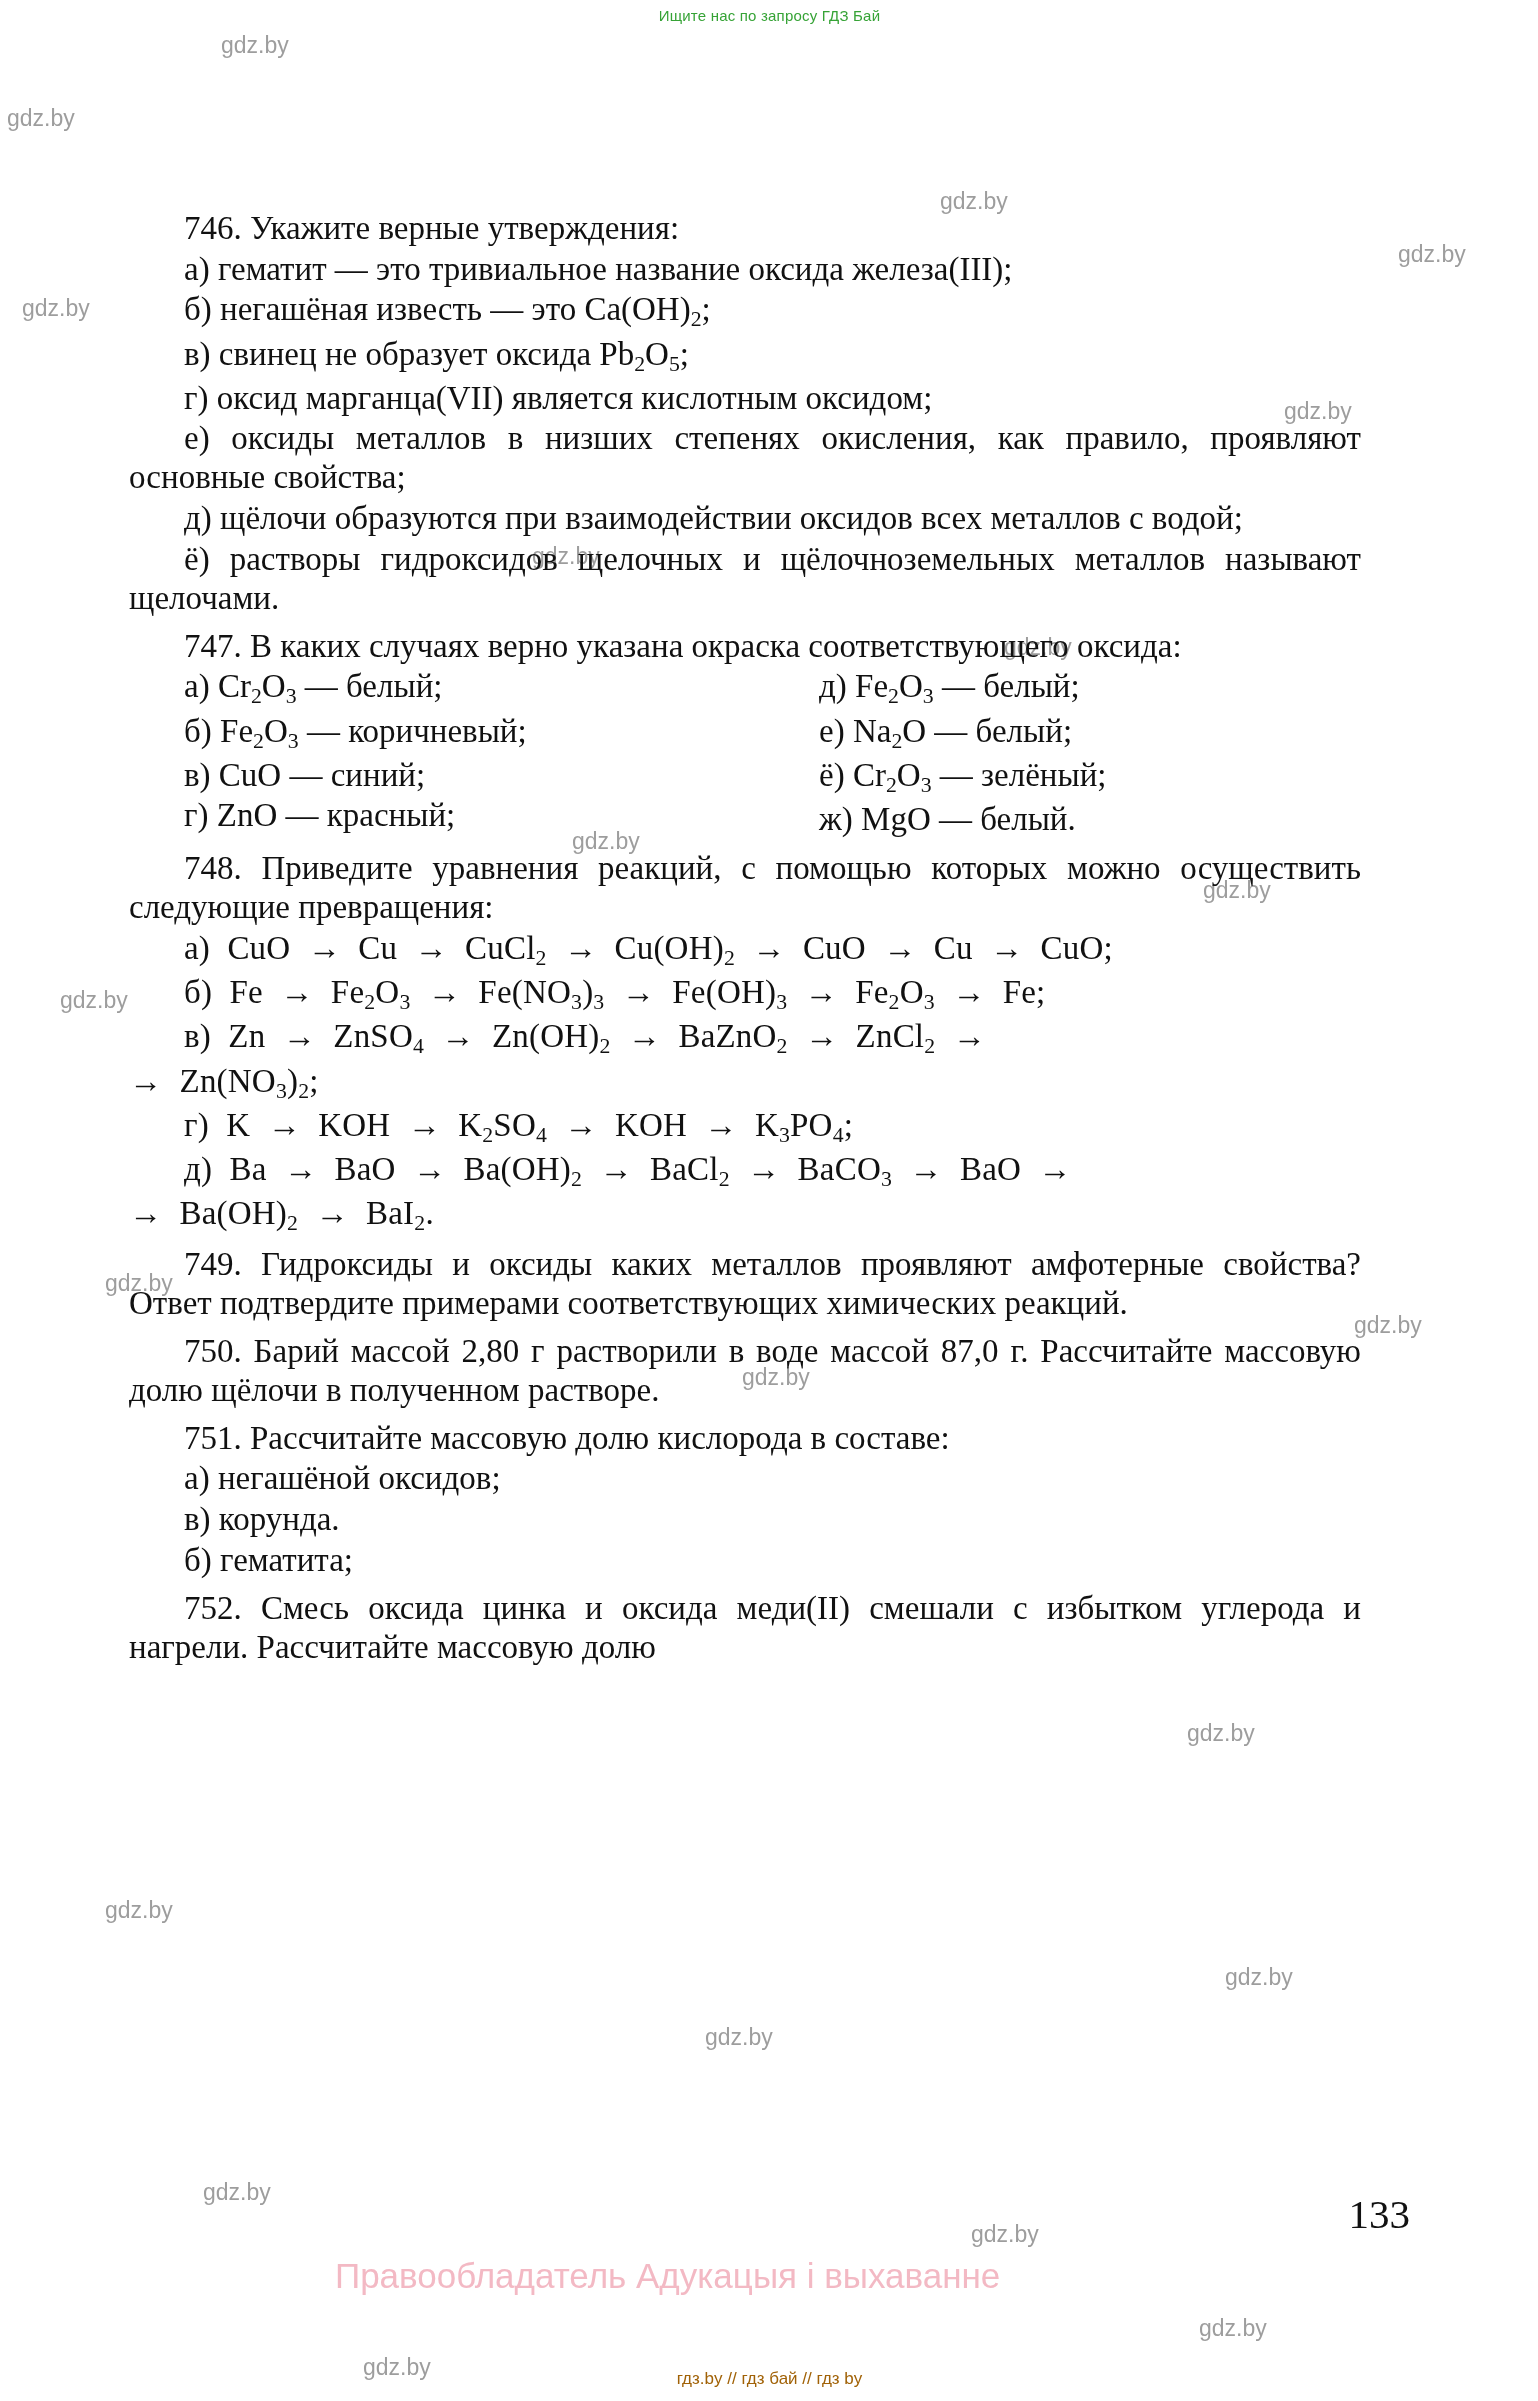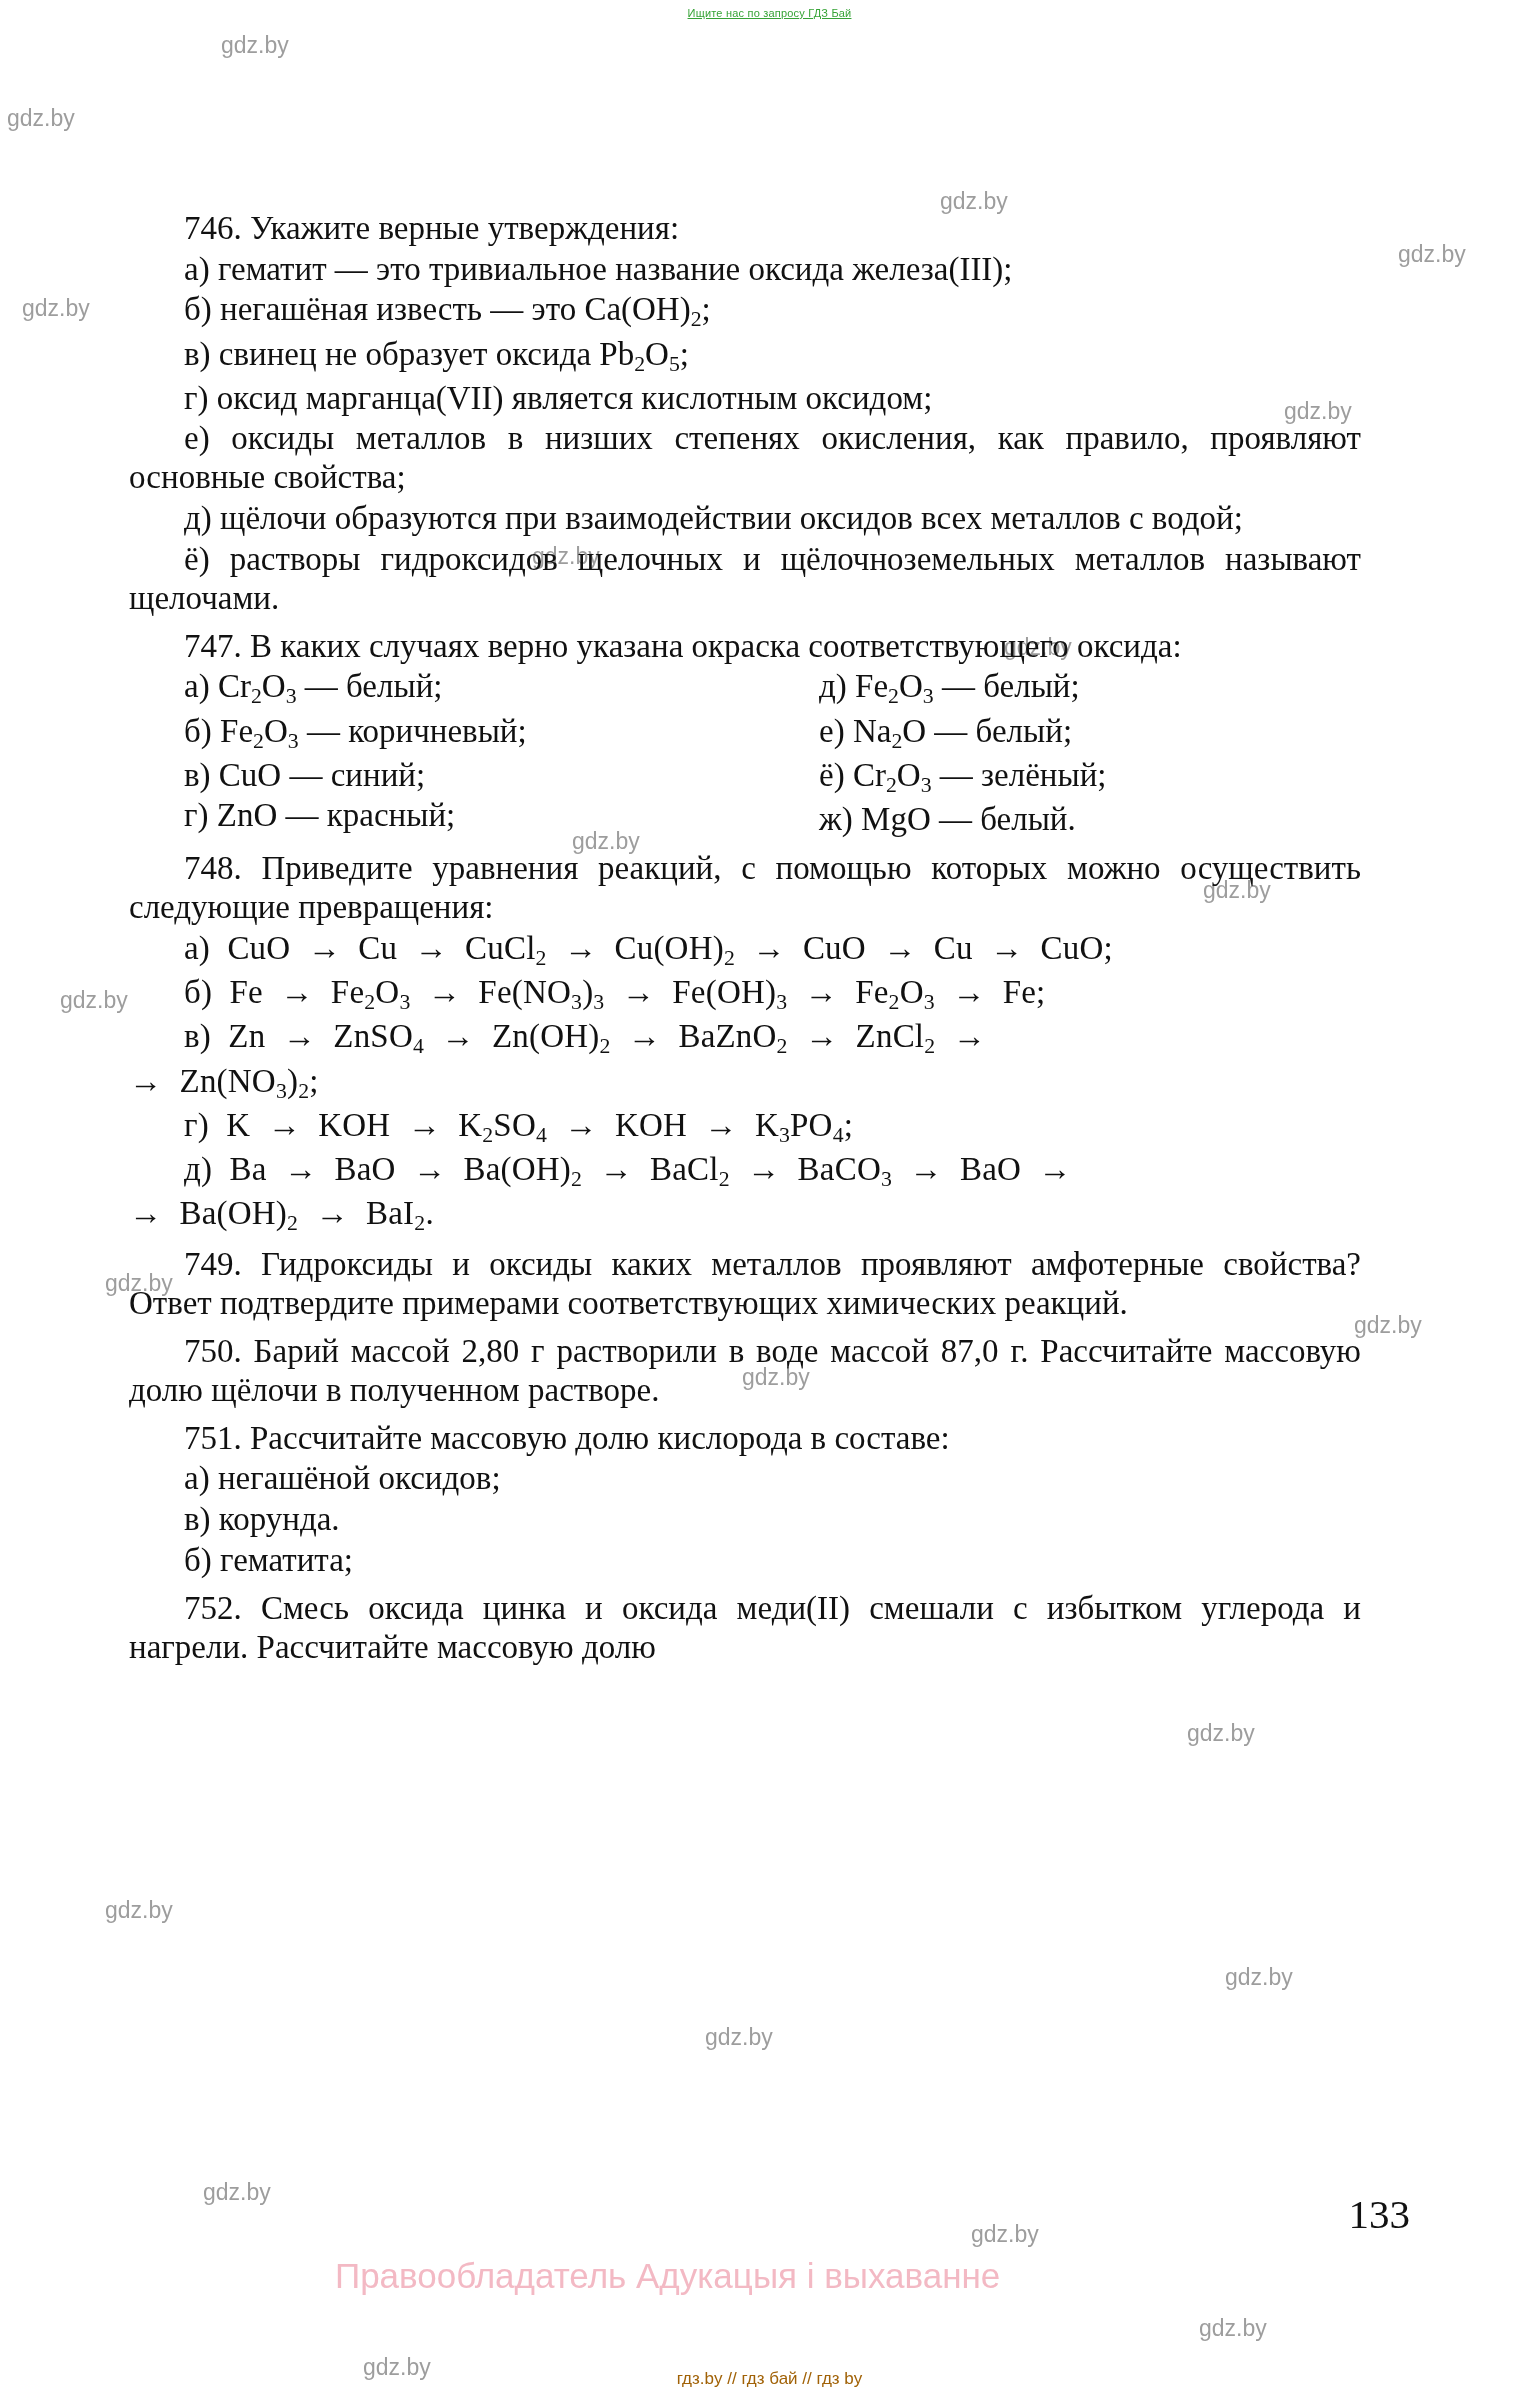--- a/index.html
+++ b/index.html
@@ -29,23 +29,22 @@
     opacity: .85;
   }
   .top-banner {
     position: absolute;
     top: 7px;
     left: 0;
     width: 100%;
     text-align: center;
     color: #36a336;
     font-family: "Liberation Sans", sans-serif;
-    font-size: 11px;
+    font-size: 15px;
     letter-spacing: 0.2px;
-    text-decoration: underline;
   }
   .bottom-banner {
     position: absolute;
     bottom: 12.4px;
     left: 0;
     width: 100%;
     text-align: center;
     color: #a16207;
     font-family: "Liberation Sans", sans-serif;
     font-size: 17px;

